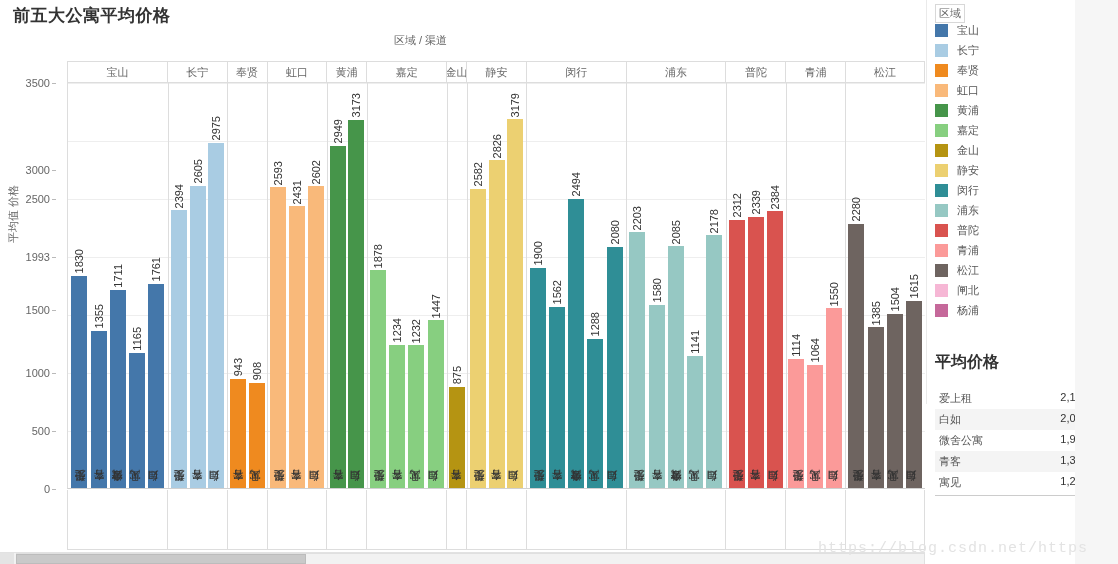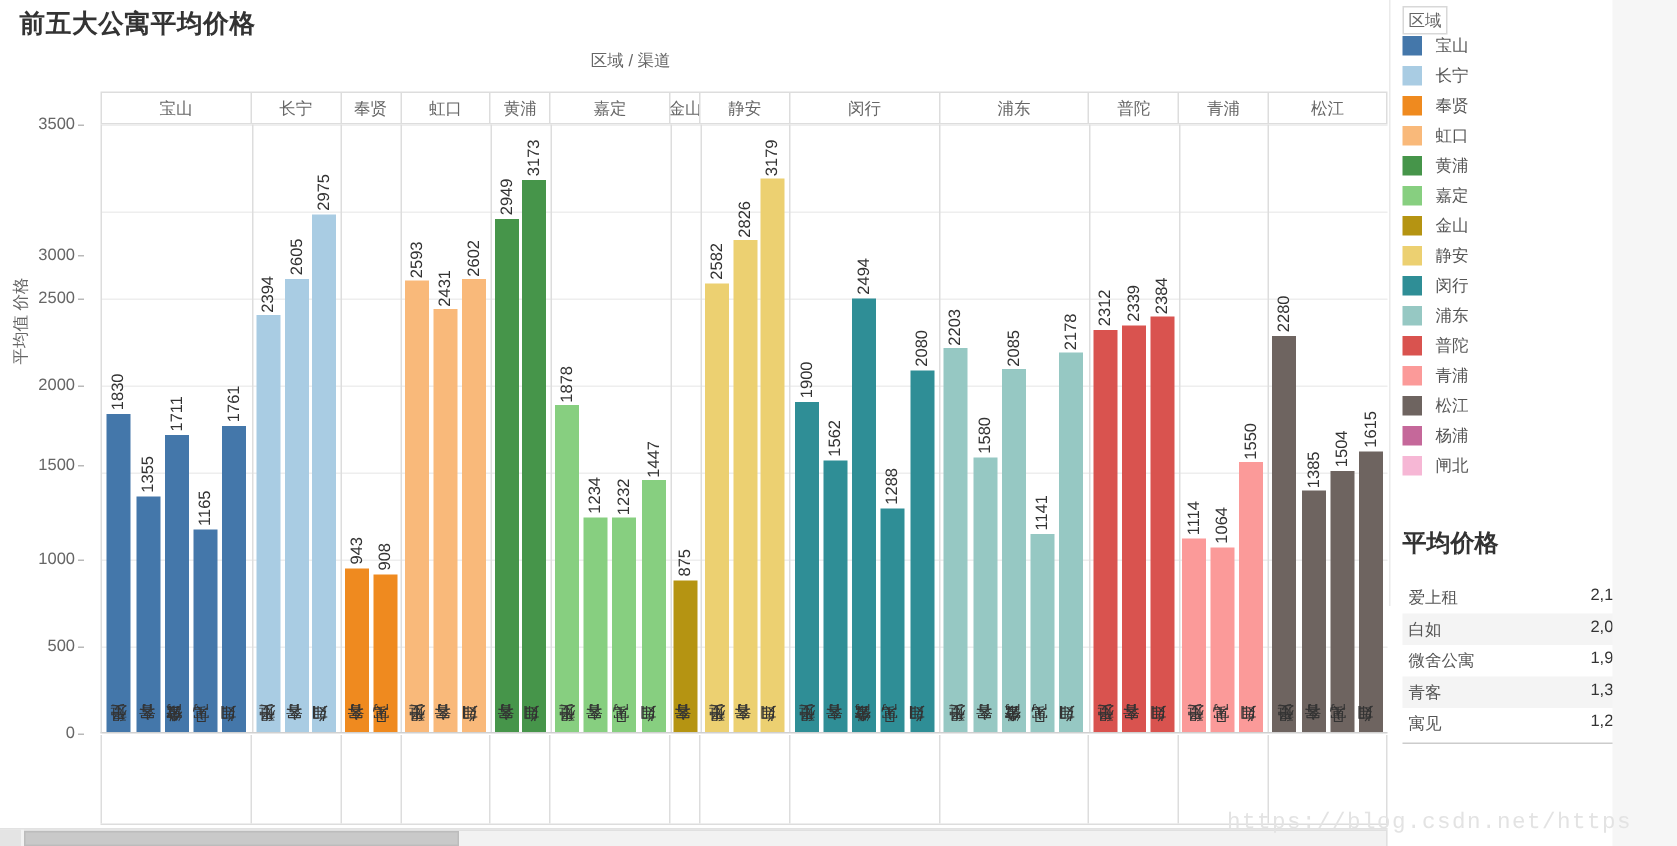--- a/index.html
+++ b/index.html
@@ -154,21 +154,21 @@
   <div class="col-caption">区域 / 渠道</div>
 
   <div class="chart-shell">
 
     <div class="y-title">平均值 价格</div>
     <div class="y-ticks" id="y-ticks">
         <div class="y-tick" style="top: 489px;">0</div>
         <div class="y-tick" style="top: 431px;">500</div>
         <div class="y-tick" style="top: 373px;">1000</div>
         <div class="y-tick" style="top: 310px;">1500</div>
-        <div class="y-tick" style="top: 257px;">2000</div>
+        <div class="y-tick" style="top: 257px;">1993</div>
         <div class="y-tick" style="top: 199px;">2500</div>
         <div class="y-tick" style="top: 141px; margin-top: 29px;">3000</div>
         <div class="y-tick" style="top: 83px; margin-left: 48px;">3500</div>
       </div>
 
     <div class="hdr-band" id="hdr-band" style="width: 858px;">
         <div class="hdr-cell" style="width: 99.7674px;">宝山</div>
         <div class="hdr-cell" style="width: 59.8605px;">长宁</div>
         <div class="hdr-cell" style="width: 39.907px;">奉贤</div>
         <div class="hdr-cell" style="width: 59.8605px;">虹口</div>
@@ -578,26 +578,26 @@
         </div>
         <div class="legend-item">
           <span class="swatch" style="background: rgb(251, 154, 153);"></span>
           <span class="legend-text">青浦</span>
         </div>
         <div class="legend-item">
           <span class="swatch" style="background: rgb(110, 100, 96);"></span>
           <span class="legend-text">松江</span>
         </div>
         <div class="legend-item">
+          <span class="swatch" style="background: rgb(246, 183, 213);"></span>
+          <span class="legend-text">闸北</span>
+        </div>
+        <div class="legend-item">
           <span class="swatch" style="background: rgb(197, 104, 154);"></span>
           <span class="legend-text">杨浦</span>
-        </div>
-        <div class="legend-item">
-          <span class="swatch" style="background: rgb(246, 183, 213);"></span>
-          <span class="legend-text">闸北</span>
         </div>
       </div>
 
     <div class="tbl-title">平均价格</div>
     <div class="tbl">
       <div id="tbl-rows">
           <div class="tbl-row">
             <span class="n">爱上租</span>
             <span class="v">2,109.9</span>
           </div>

